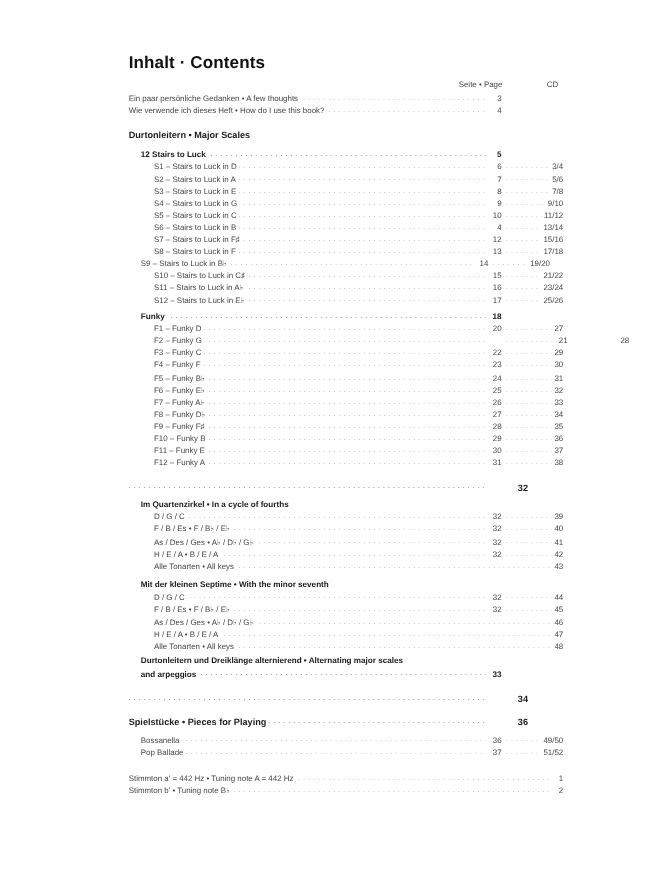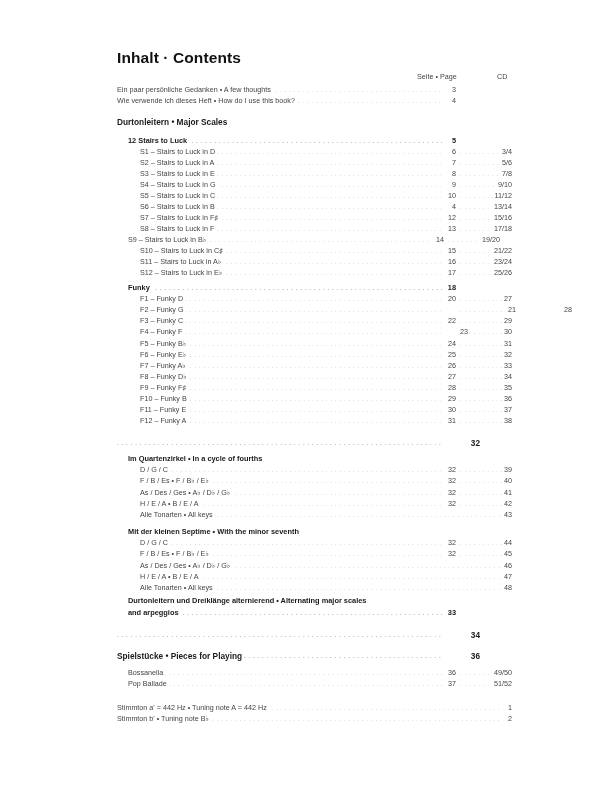--- a/index.html
+++ b/index.html
@@ -148,21 +148,21 @@
     <div class="row " style="top: 316.3px; left: 23px; width: 372px;">
       <span class="lbl">F3 – Funky C</span>
       <span class="dots" style="width: 302px;">. . . . . . . . . . . . . . . . . . . . . . . . . . . . . . . . . . . . . . . . . . . . . . . . . . . . . . . . . . . . . . . . . . . . . . . . . . . . . . . . . . . . . . . . . . . . . . . . . . . . . . . . . . . . . . . . . . . . . . . . . . . . . . . . . . . . . . . . . . . . . . . . . . . . . . . . . . . . . . . . . . . . . . . . . . . . . . . . . . . . . . . . . . . . . . . . . . . . . . . . </span>
       <span class="pg" style="right: 56px;">22</span>
       <span class="cddots" style="left: 320px; width: 48px;">. . . . . . . . . . . . . . . . . . . . . . . . . . . . . . . . . . . . . . . . . . . . . . . . . . . . . . . . . . . . . . . . . . . . . . . . . . . . . . . . . . . . . . . . . . . . . . . . . . . . . . . . . . . . . . . . . . . . . . . . . . . . . . . . . . . . . . . . . . . . . . . . . . . . . . . . . . . . . . . . . . . . . . . . . . . . . . . . . . . . . . . . . . . . . . . . . . . . . . . . </span>
       <span class="cd">29</span>
     </div>
     <div class="row " style="top: 327.4px; left: 23px; width: 372px;">
       <span class="lbl">F4 – Funky F</span>
       <span class="dots" style="width: 302px;">. . . . . . . . . . . . . . . . . . . . . . . . . . . . . . . . . . . . . . . . . . . . . . . . . . . . . . . . . . . . . . . . . . . . . . . . . . . . . . . . . . . . . . . . . . . . . . . . . . . . . . . . . . . . . . . . . . . . . . . . . . . . . . . . . . . . . . . . . . . . . . . . . . . . . . . . . . . . . . . . . . . . . . . . . . . . . . . . . . . . . . . . . . . . . . . . . . . . . . . . </span>
-      <span class="pg" style="right: 44px;">23</span>
+      <span class="pg" style="right: 56px;">23</span>
       <span class="cddots" style="left: 320px; width: 48px;">. . . . . . . . . . . . . . . . . . . . . . . . . . . . . . . . . . . . . . . . . . . . . . . . . . . . . . . . . . . . . . . . . . . . . . . . . . . . . . . . . . . . . . . . . . . . . . . . . . . . . . . . . . . . . . . . . . . . . . . . . . . . . . . . . . . . . . . . . . . . . . . . . . . . . . . . . . . . . . . . . . . . . . . . . . . . . . . . . . . . . . . . . . . . . . . . . . . . . . . . </span>
       <span class="cd">30</span>
     </div>
     <div class="row " style="top: 338.5px; left: 23px; width: 372px;">
       <span class="lbl">F5 – Funky B♭</span>
       <span class="dots" style="width: 302px;">. . . . . . . . . . . . . . . . . . . . . . . . . . . . . . . . . . . . . . . . . . . . . . . . . . . . . . . . . . . . . . . . . . . . . . . . . . . . . . . . . . . . . . . . . . . . . . . . . . . . . . . . . . . . . . . . . . . . . . . . . . . . . . . . . . . . . . . . . . . . . . . . . . . . . . . . . . . . . . . . . . . . . . . . . . . . . . . . . . . . . . . . . . . . . . . . . . . . . . . . </span>
       <span class="pg" style="right: 56px;">24</span>
       <span class="cddots" style="left: 320px; width: 48px;">. . . . . . . . . . . . . . . . . . . . . . . . . . . . . . . . . . . . . . . . . . . . . . . . . . . . . . . . . . . . . . . . . . . . . . . . . . . . . . . . . . . . . . . . . . . . . . . . . . . . . . . . . . . . . . . . . . . . . . . . . . . . . . . . . . . . . . . . . . . . . . . . . . . . . . . . . . . . . . . . . . . . . . . . . . . . . . . . . . . . . . . . . . . . . . . . . . . . . . . . </span>
       <span class="cd">31</span>
     </div>

